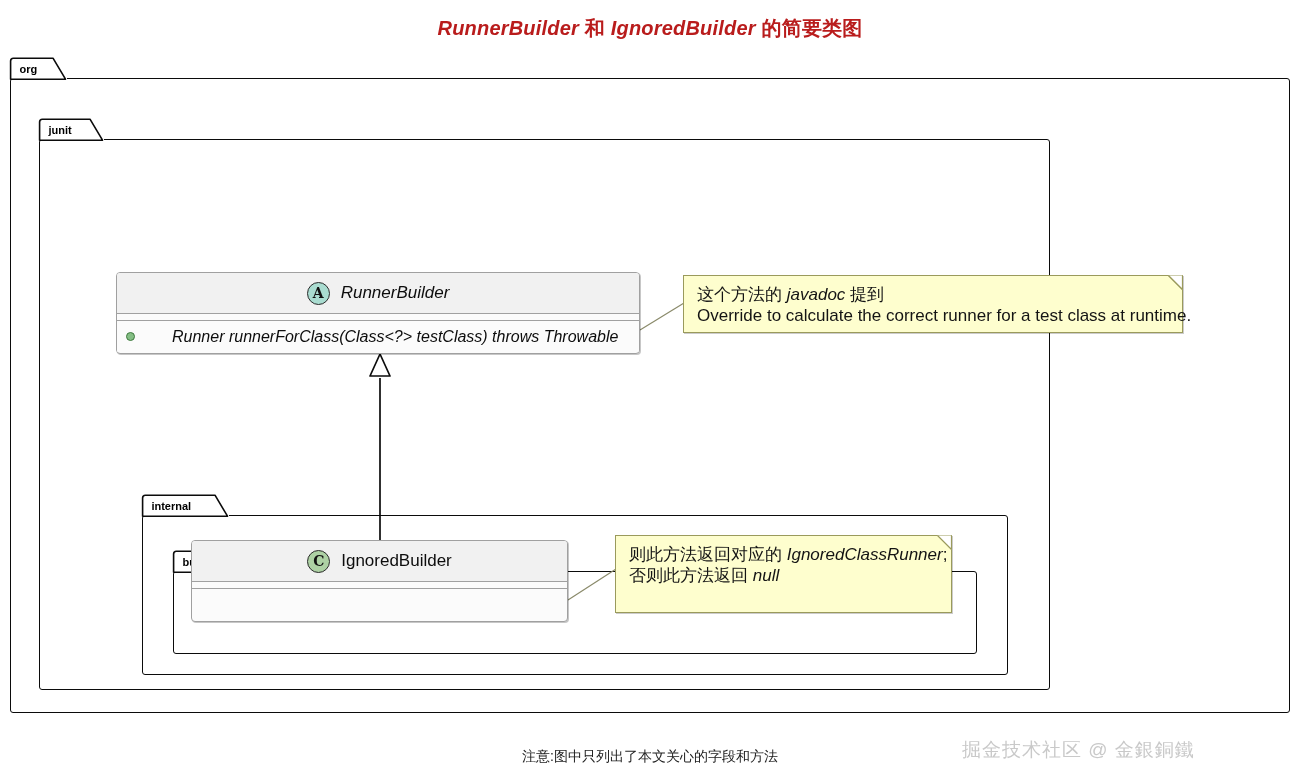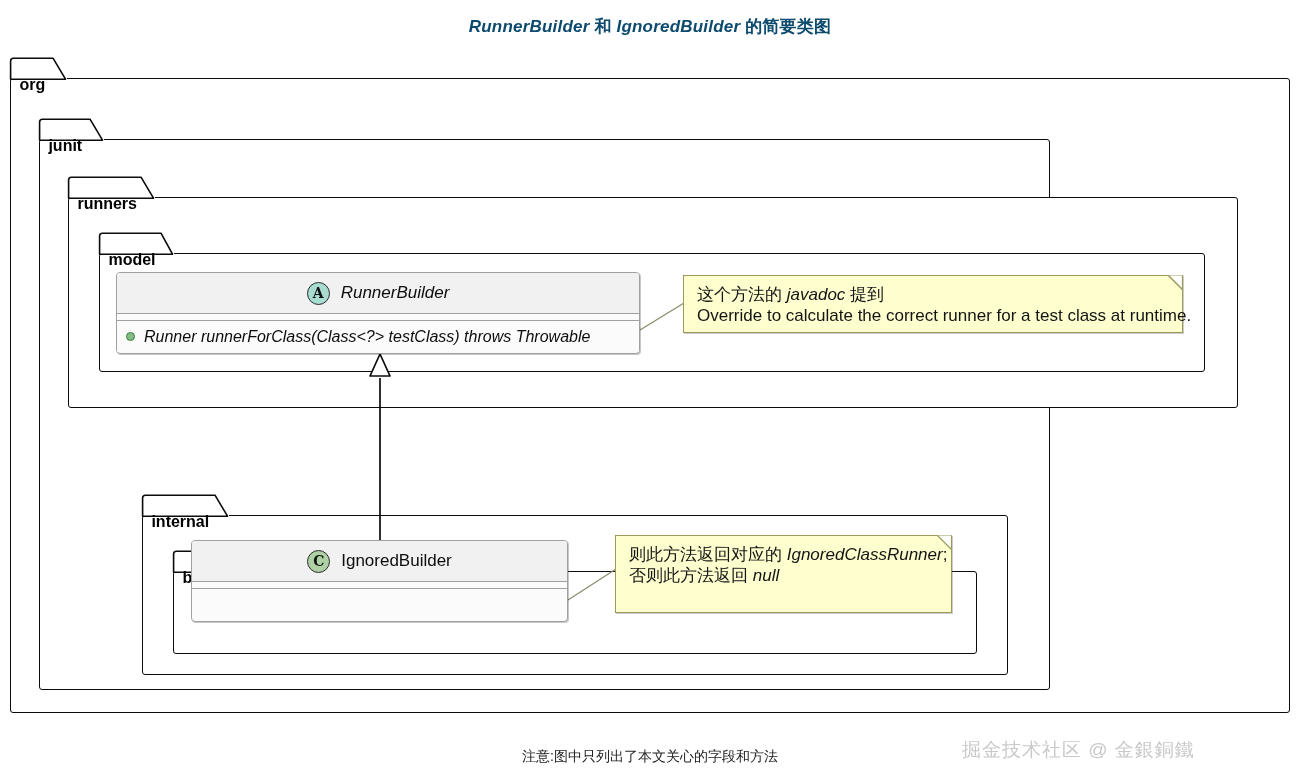--- a/index.html
+++ b/index.html
@@ -17,23 +17,23 @@
     color: #000000;
   }
 
   
   .diagram-title {
     position: absolute;
     left: 0;
     top: 15px;
     width: 1300px;
     text-align: center;
-    font-size: 17px;
+    font-size: 20px;
     font-weight: bold;
-    color: #0c4a6e;
+    color: #b91c1c;
     letter-spacing: 0.2px;
   }
   .diagram-title .code {
     font-style: italic;
   }
 
   
   .diagram-footer {
     position: absolute;
     left: 0;
@@ -76,22 +76,22 @@
   }
   .pkg-tab svg {
     position: absolute;
     left: 0;
     top: 0;
     display: block;
   }
   .pkg-tab .pkg-name {
     position: relative;
     display: block;
-    padding: 18px 0 0 10px;
-    font-size: 16px;
+    padding: 2px 0 0 10px;
+    font-size: 11px;
     font-weight: bold;
     line-height: 20px;
     white-space: nowrap;
     color: #000;
   }
 
   
   .uml-class {
     position: absolute;
     border: 1.3px solid #a0a0a0;
@@ -158,21 +158,21 @@
     border: 1.2px solid #3f7a3f;
     margin-right: 9px;
     flex: none;
     box-sizing: border-box;
   }
   .member-text {
     font-size: 16px;
     color: #0d0d0d;
     white-space: nowrap;
   }
-  .member-text.abstract { font-style: italic; }
+  .member-text.abstract { font-style: italic; margin-left: 28px; }
 
   
   .uml-note {
     position: absolute;
     background: #fefece;
     border: 1.2px solid #9a9a5c;
     box-sizing: border-box;
     padding: 8px 12px 8px 13px;
     box-shadow: 1px 1px 0 rgba(0,0,0,0.20);
   }
@@ -218,38 +218,20 @@
   </div>
 
   <div class="pkg" style="left:28px; top:60px; width:1011px; height:551px;text-decoration:underline;">
     <div class="pkg-tab" style="width:66px;">
       <svg width="66" height="23" viewBox="0 0 66 23">
         <path d="M1.6,22.2 L1.6,4 Q1.6,1.2 4.4,1.2 L52,1.2 L64.5,22.2 Z" fill="#ffffff" stroke="#0b0b0b" stroke-width="1.6" stroke-linejoin="round"></path>
       </svg>
       <span class="pkg-name">junit</span>
     </div>
 
-    <div class="pkg" style="left:28px; top:57px; width:1170px; height:211px;">
-      <div class="pkg-tab" style="width:88px;">
-        <svg width="88" height="23" viewBox="0 0 88 23">
-          <path d="M1.6,22.2 L1.6,4 Q1.6,1.2 4.4,1.2 L74,1.2 L86.5,22.2 Z" fill="#ffffff" stroke="#0b0b0b" stroke-width="1.6" stroke-linejoin="round"></path>
-        </svg>
-        <span class="pkg-name">runners</span>
-      </div>
-
-      <div class="pkg" style="left:30px; top:55px; width:1106px; height:119px;">
-        <div class="pkg-tab" style="width:76px;">
-          <svg width="76" height="23" viewBox="0 0 76 23">
-            <path d="M1.6,22.2 L1.6,4 Q1.6,1.2 4.4,1.2 L63,1.2 L74.5,22.2 Z" fill="#ffffff" stroke="#0b0b0b" stroke-width="1.6" stroke-linejoin="round"></path>
-          </svg>
-          <span class="pkg-name">model</span>
-        </div>
-
-      </div>
-    </div>
 
     <div class="pkg" style="left:102px; top:375px; width:866px; height:160px;">
       <div class="pkg-tab" style="width:88px;">
         <svg width="88" height="23" viewBox="0 0 88 23">
           <path d="M1.6,22.2 L1.6,4 Q1.6,1.2 4.4,1.2 L74,1.2 L86.5,22.2 Z" fill="#ffffff" stroke="#0b0b0b" stroke-width="1.6" stroke-linejoin="round"></path>
         </svg>
         <span class="pkg-name">internal</span>
       </div>
 
       <div class="pkg" style="left:30px; top:55px; width:804px; height:83px;">

